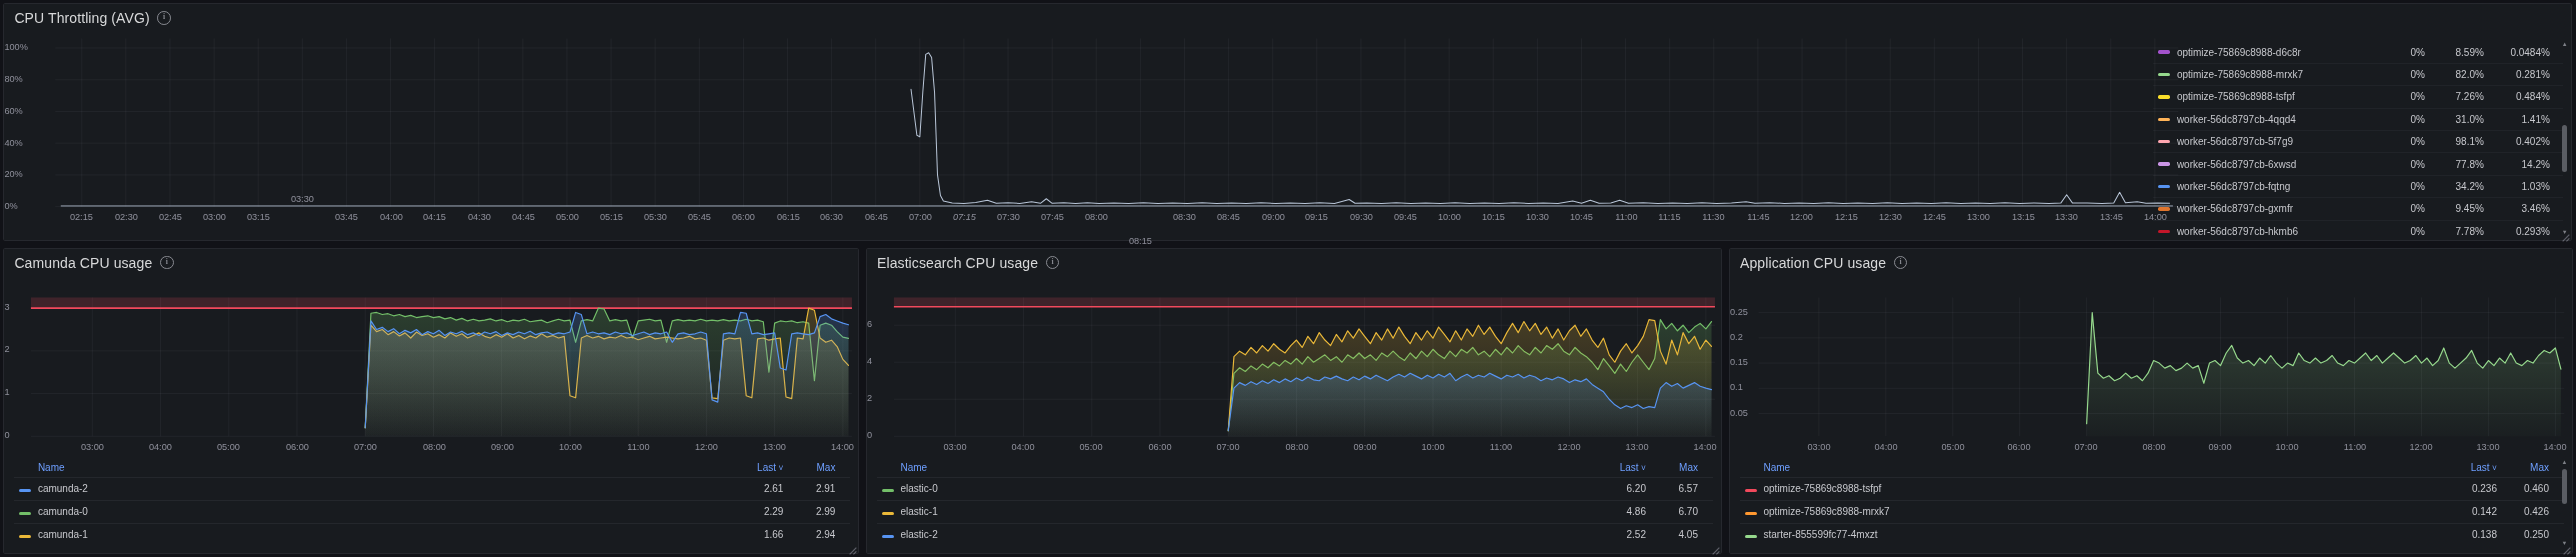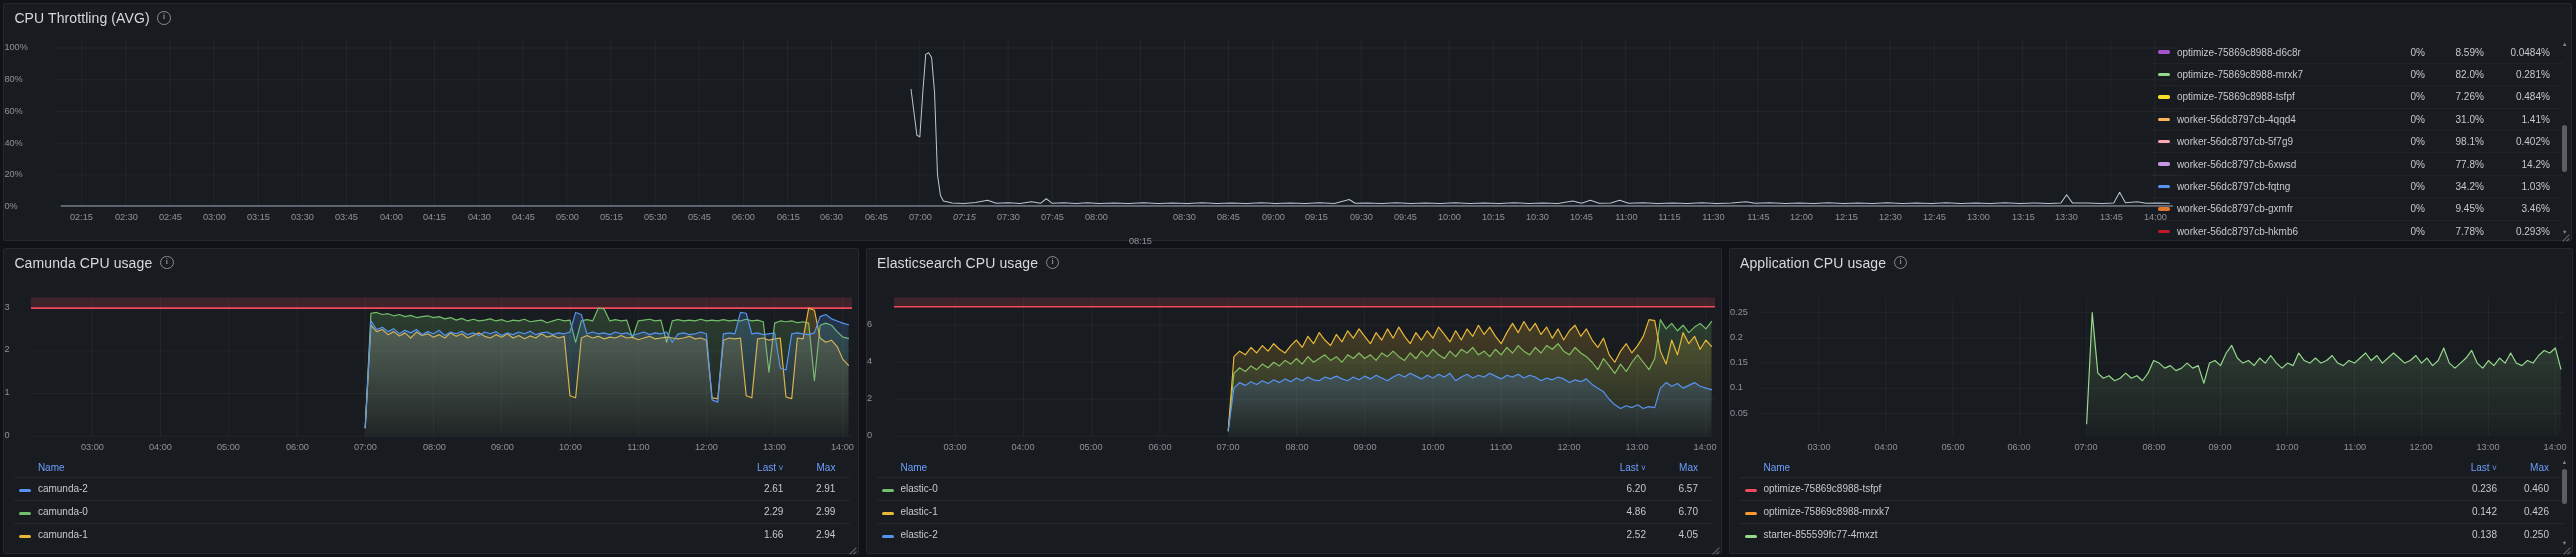--- a/index.html
+++ b/index.html
@@ -113,21 +113,21 @@
       <div class="ytick" style="left: 0px; width: 44px; top: 134px;">20%</div>
       <div class="ytick" style="left: 0px; width: 44px; top: 103px;">40%</div>
       <div class="ytick" style="left: 0px; width: 44px; top: 71px;">60%</div>
       <div class="ytick" style="left: 0px; width: 44px; top: 39px;">80%</div>
       <div class="ytick" style="left: 0px; width: 44px; top: 6.7px;">100%</div>
       <div class="xtick" style="left: 56px; top: 177px;">02:15</div>
       <div class="xtick" style="left: 101px; top: 177px;">02:30</div>
       <div class="xtick" style="left: 145px; top: 177px;">02:45</div>
       <div class="xtick" style="left: 189px; top: 177px;">03:00</div>
       <div class="xtick" style="left: 233px; top: 177px;">03:15</div>
-      <div class="xtick" style="left: 277px; top: 177px;">03:30</div>
+      <div class="xtick" style="left: 277px; top: 159px;">03:30</div>
       <div class="xtick" style="left: 321px; top: 177px;">03:45</div>
       <div class="xtick" style="left: 366px; top: 177px;">04:00</div>
       <div class="xtick" style="left: 409px; top: 177px;">04:15</div>
       <div class="xtick" style="left: 454px; top: 177px;">04:30</div>
       <div class="xtick" style="left: 498px; top: 177px;">04:45</div>
       <div class="xtick" style="left: 542px; top: 177px;">05:00</div>
       <div class="xtick" style="left: 586px; top: 177px;">05:15</div>
       <div class="xtick" style="left: 630px; top: 177px;">05:30</div>
       <div class="xtick" style="left: 674px; top: 177px;">05:45</div>
       <div class="xtick" style="left: 718px; top: 177px;">06:00</div>

